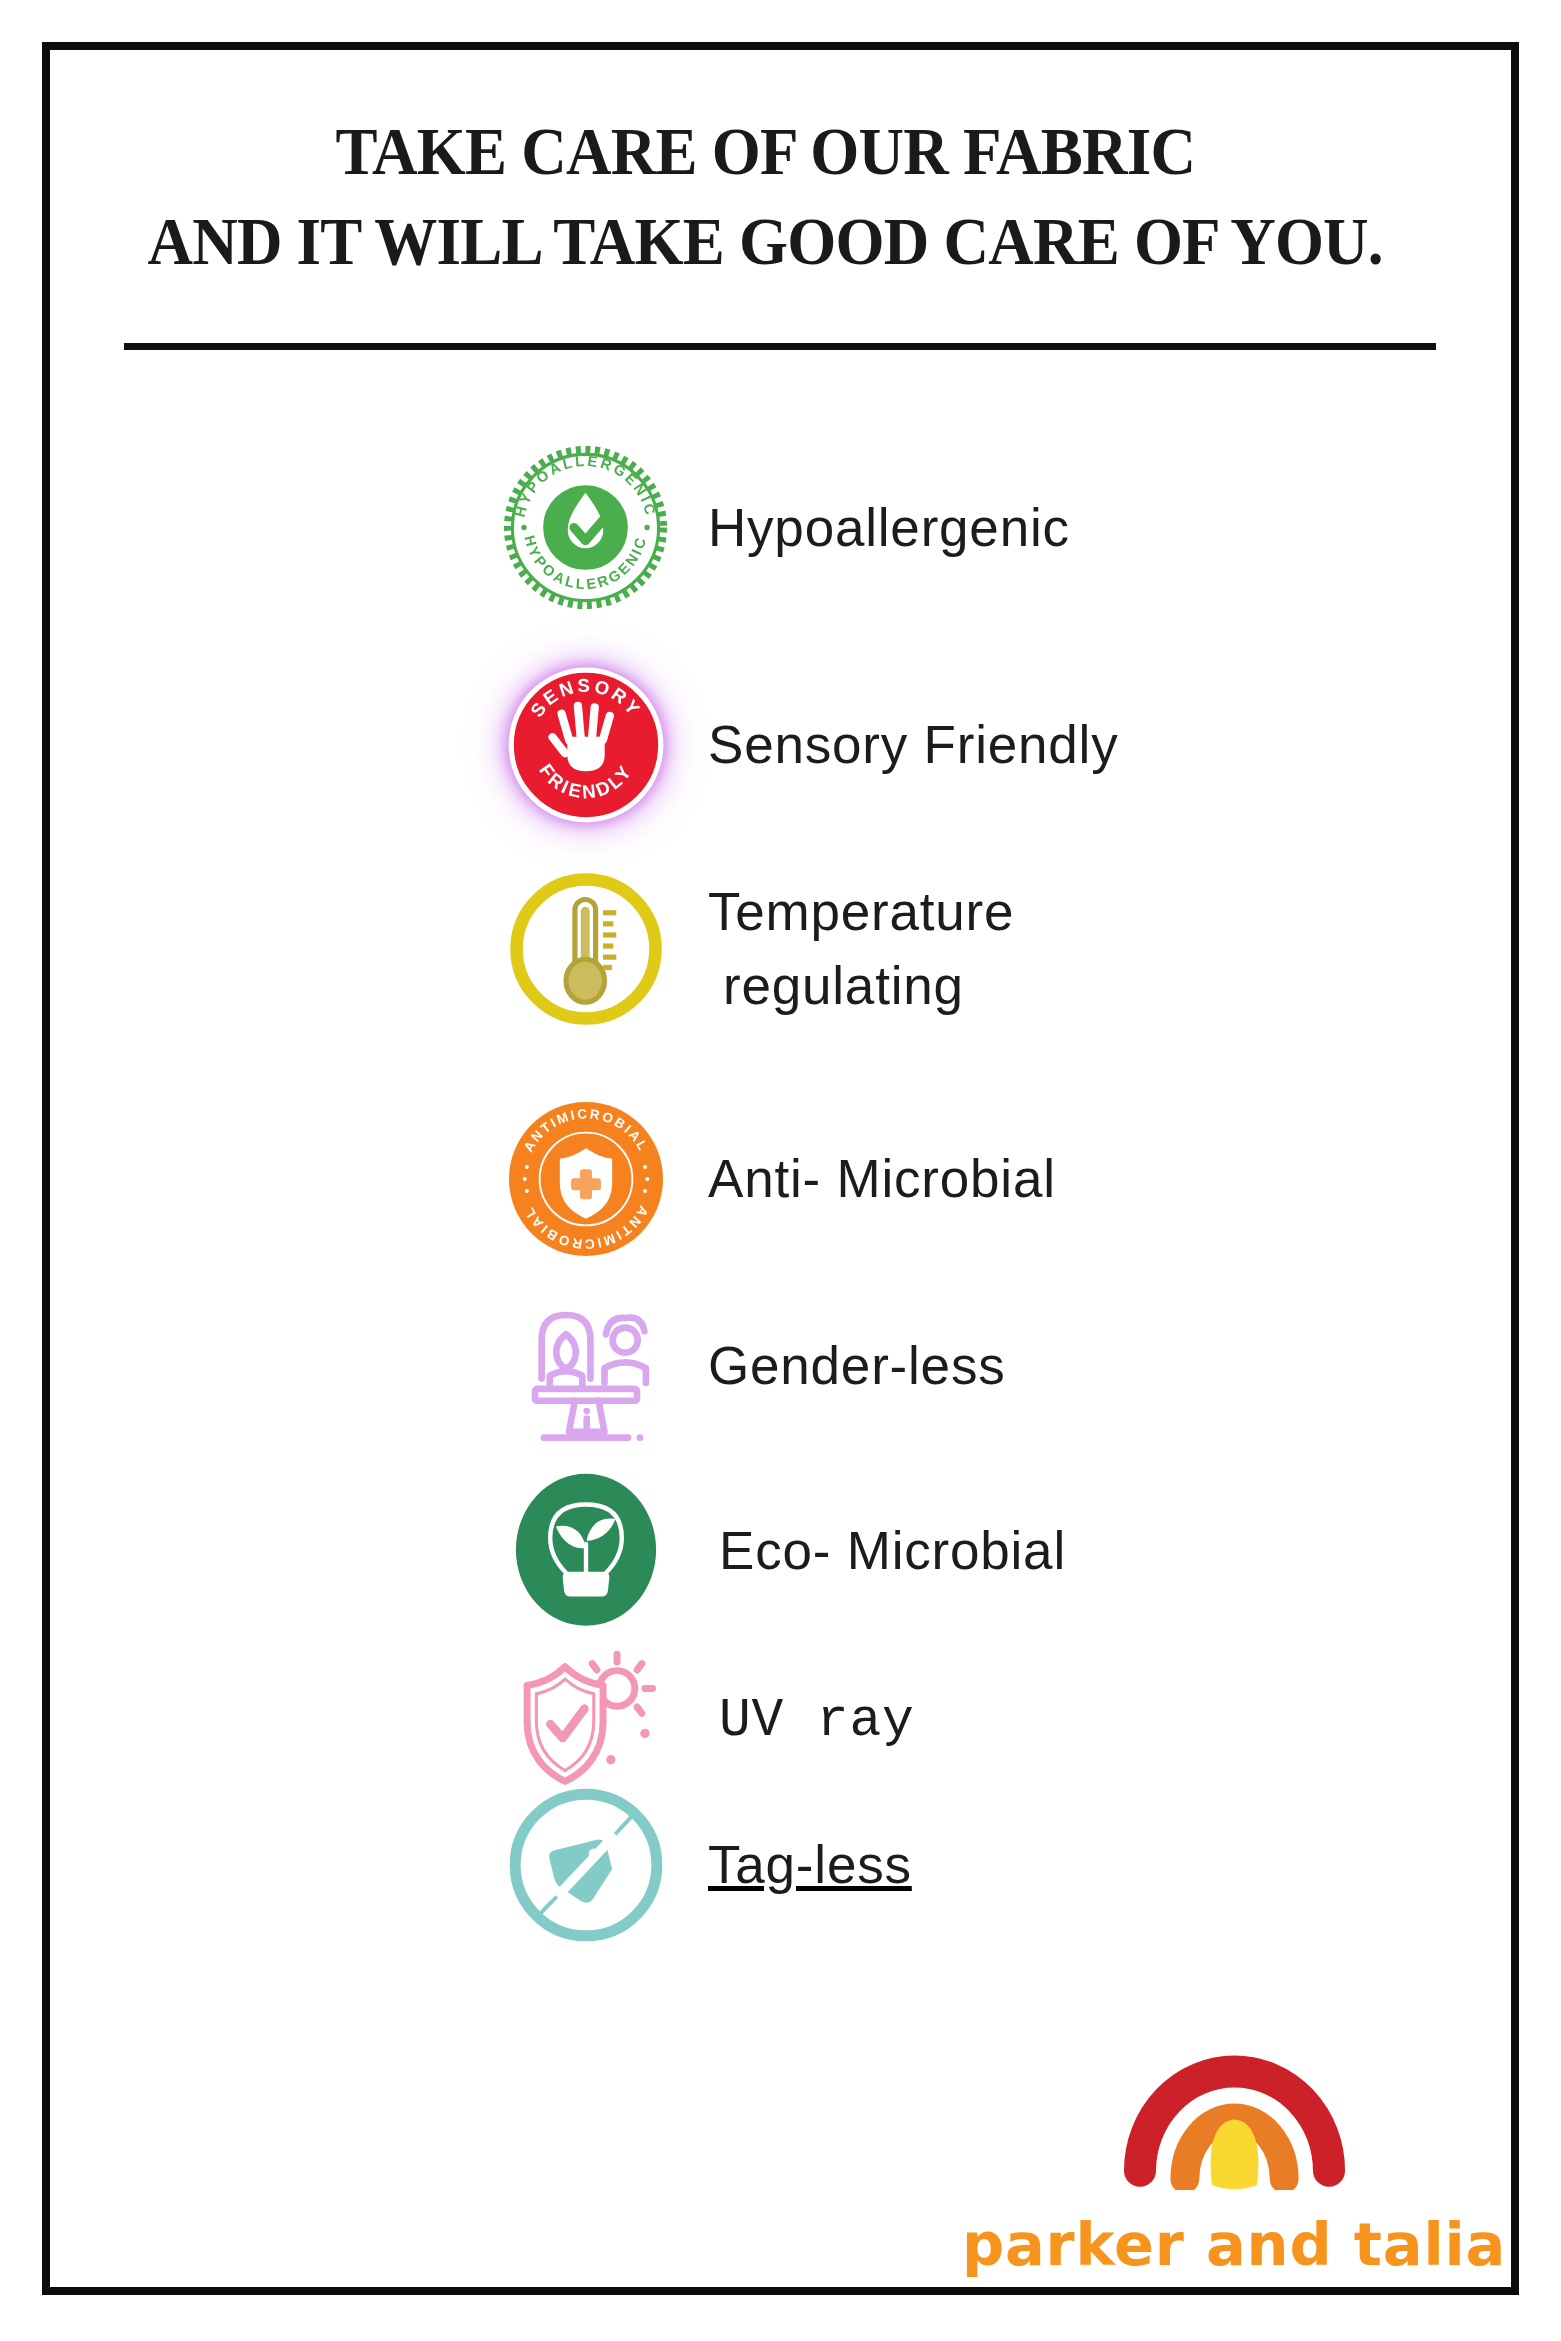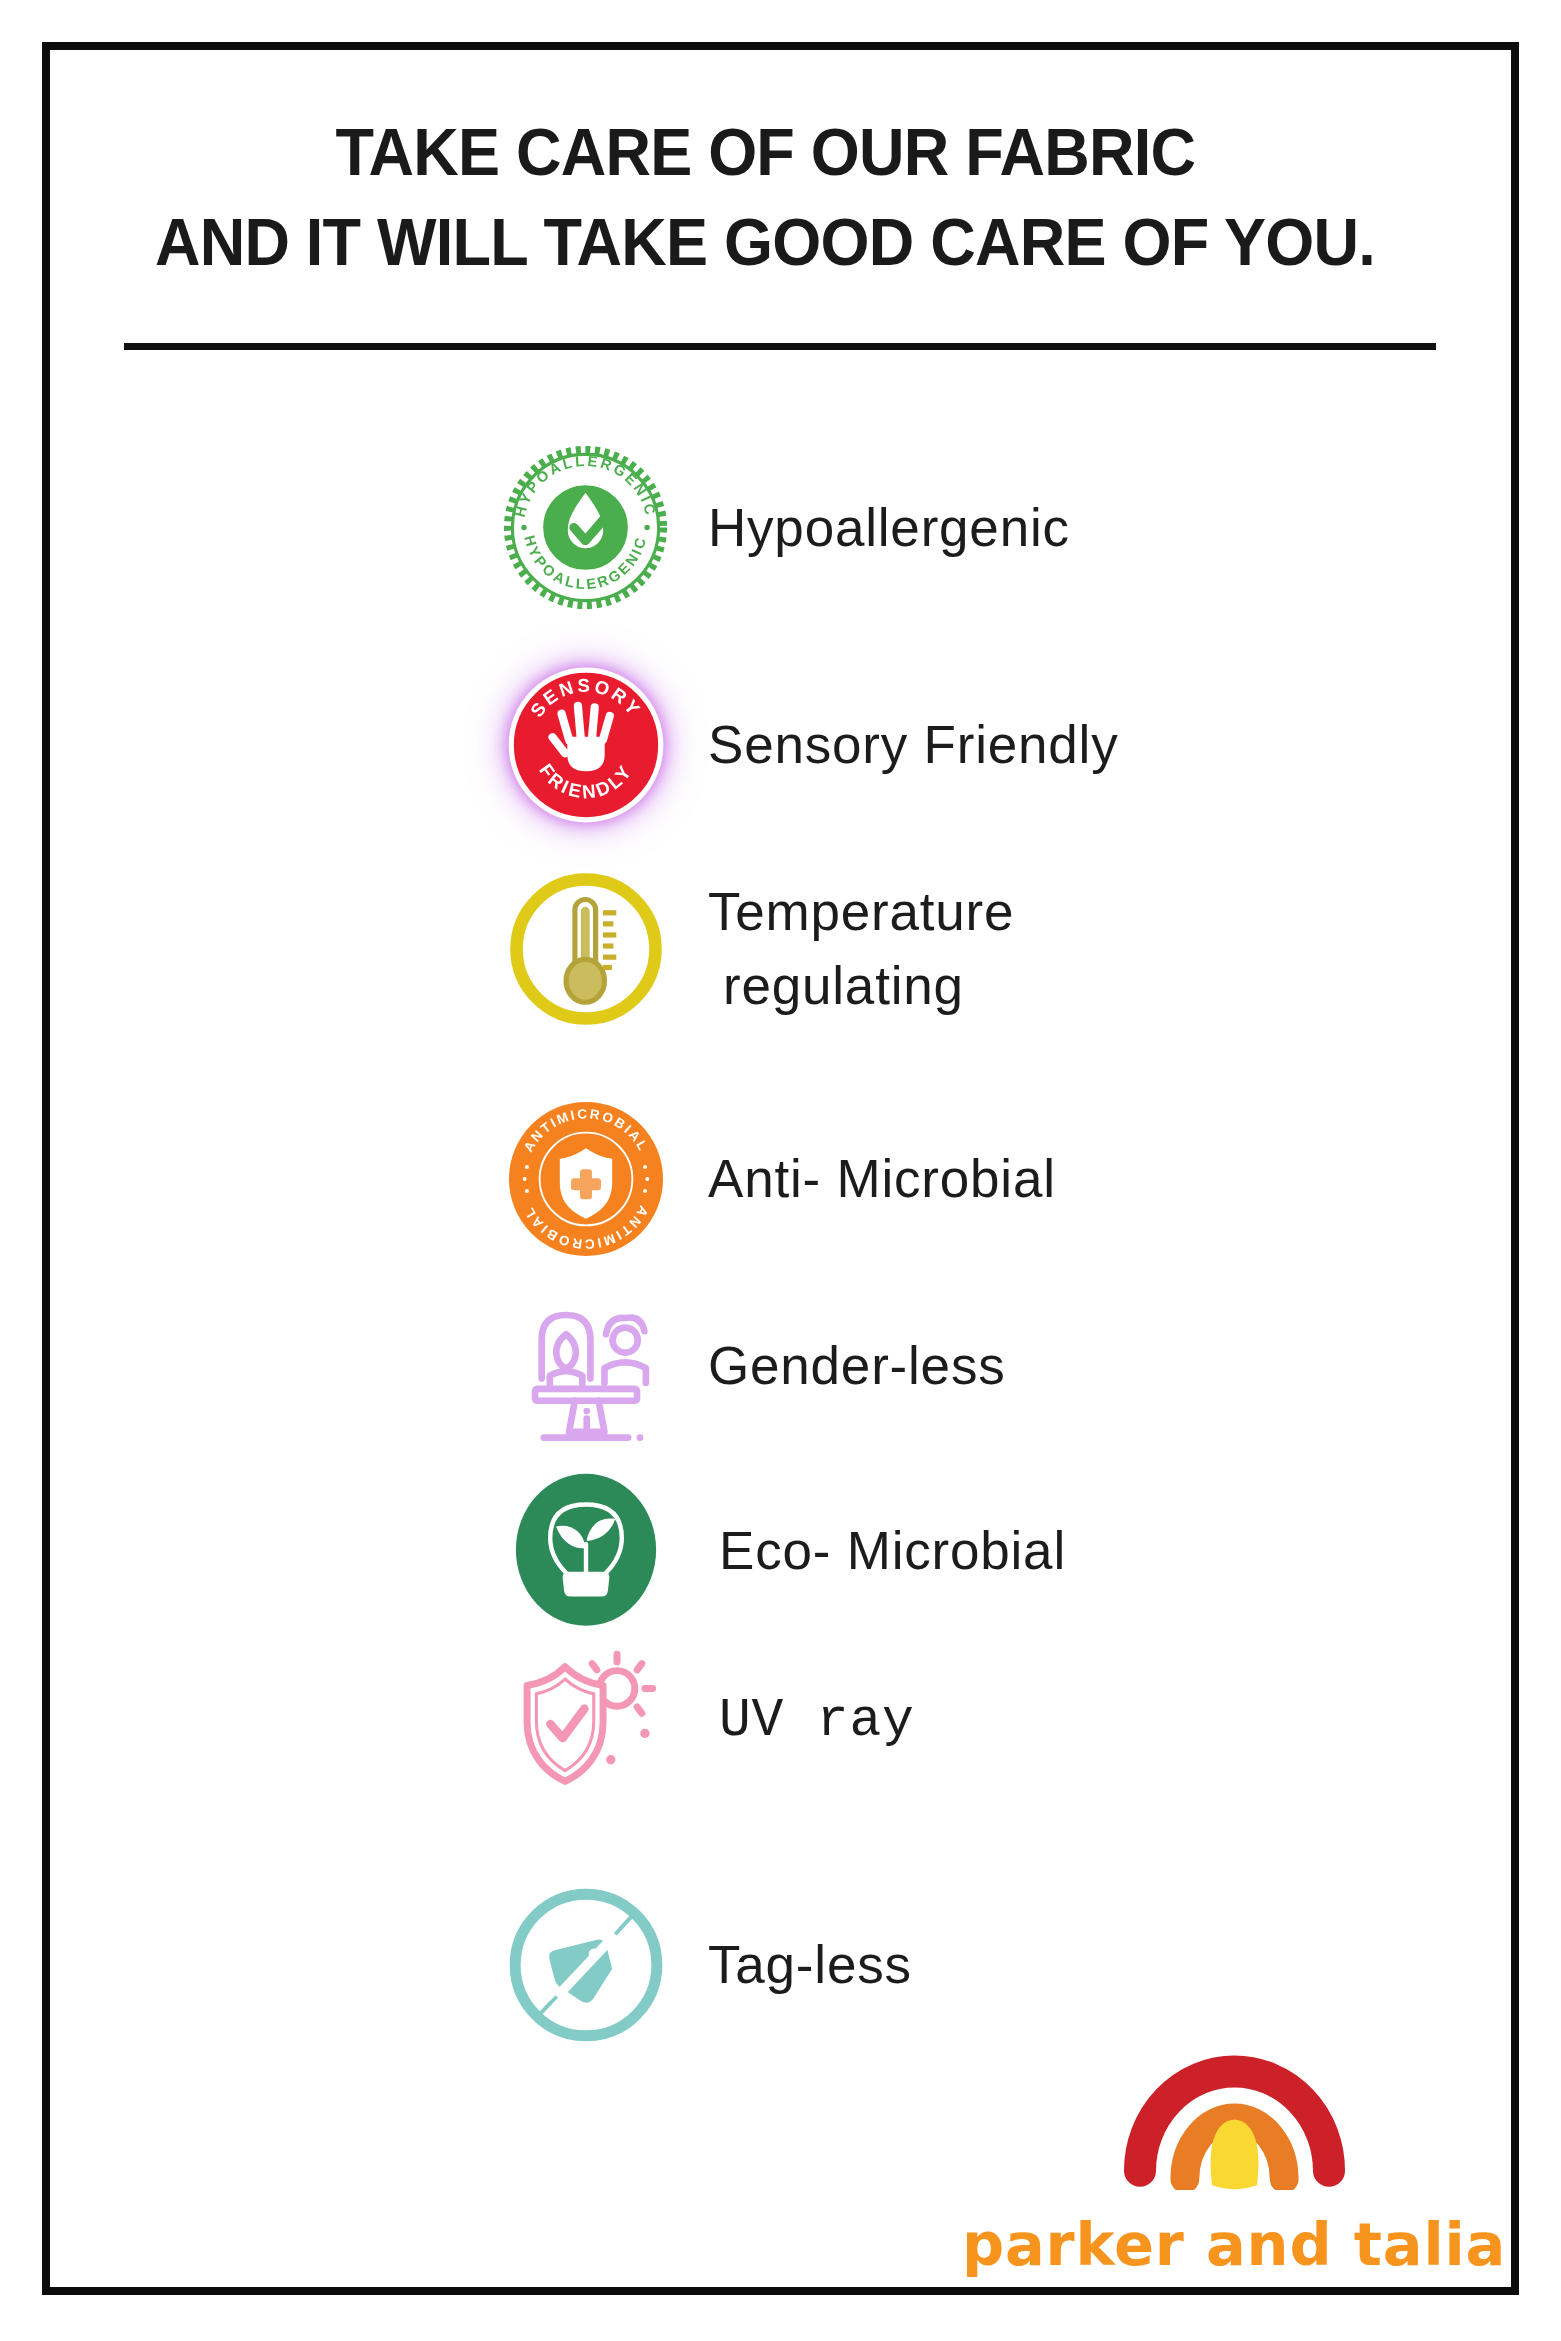--- a/index.html
+++ b/index.html
@@ -1,19 +1,19 @@
 <!DOCTYPE html>
 <html style="font-size:13px"><head>
 <meta charset="utf-8">
 <style>
   html,body{margin:0;padding:0;background:#ffffff;}
   body{width:1561px;height:2342px;position:relative;font-family:"Liberation Sans",sans-serif;}
   .frame{position:absolute;left:42px;top:42px;right:42px;bottom:47px;border:8px solid #0d0d0d;background:#ffffff;}
   .title{position:absolute;left:0;width:1530px;text-align:center;color:#1a1a1a;font-weight:700;
-         font-size:67px;letter-spacing:-0.8px;line-height:1;}
+         font-size:67px;letter-spacing:-0.8px;line-height:1;font-family:Liberation Serif, serif;}
   .title .tline{display:inline-block;transform:scaleX(.94);transform-origin:center;white-space:nowrap;}
   #title-line1{top:118px;}
   #title-line2{top:208px;}
   .divider{position:absolute;left:124px;top:343px;width:1312px;height:7.2px;background:#111;}
   .feature-row{position:absolute;left:489px;display:flex;align-items:center;height:193px;}
   .icon-box{width:193px;height:193px;display:flex;align-items:center;justify-content:center;flex:0 0 193px;}
   .flabel{margin-left:26px;font-size:53px;letter-spacing:0.8px;color:#1c1c1c;line-height:74px;white-space:nowrap;}
   .flabel .l2{margin-left:15px;}
   .indent .flabel{margin-left:37px;}
   .glow{filter:drop-shadow(0 0 7.2px rgba(203,110,231,.95)) drop-shadow(0 0 17.7px rgba(185,85,228,.55));}
@@ -191,21 +191,21 @@
       </g>
       <path d="M93 66 C 81 77 66 83 56 85 L56 120 C 56 153 74 173 93 184 C 112 173 130 153 130 120 L130 85 C 120 83 105 77 93 66 Z" fill="none" stroke-width="4" stroke="#f497b5"></path>
       <path d="M74 124 L90 142 L118 104" fill="none" stroke-width="11" stroke-linecap="round" stroke-linejoin="round" stroke="#f497b5"></path>
     </svg>
   </div>
   <div class="flabel">
     <div>UV ray</div>
   </div>
 </div>
 
-<div class="feature-row" style="top:1868px;">
+<div class="feature-row" style="top:1768px;text-decoration:underline;">
   <div class="icon-box">
     <svg width="168" height="168" viewBox="0 0 230 230">
       <circle cx="115" cy="115" r="97" fill="#ffffff" stroke-width="15" stroke="#82cbc6"></circle>
       <line x1="180" y1="46" x2="50" y2="184" stroke-width="5" stroke="#82cbc6"></line>
       <g transform="rotate(-14 112 122)">
         <path d="M80 86 L138 86 Q150 86 150 98 L150 130 L114 164 Q106 170 98 162 L76 138 Q70 132 70 122 L70 96 Q70 86 80 86 Z" fill="#82cbc6"></path>
         <circle cx="131" cy="104" r="7.5" fill="#ffffff"></circle>
       </g>
       <line x1="162" y1="66" x2="68" y2="166" stroke="#ffffff" stroke-width="13"></line>
       <line x1="180" y1="46" x2="155" y2="73" stroke-width="5" stroke="#82cbc6"></line>

